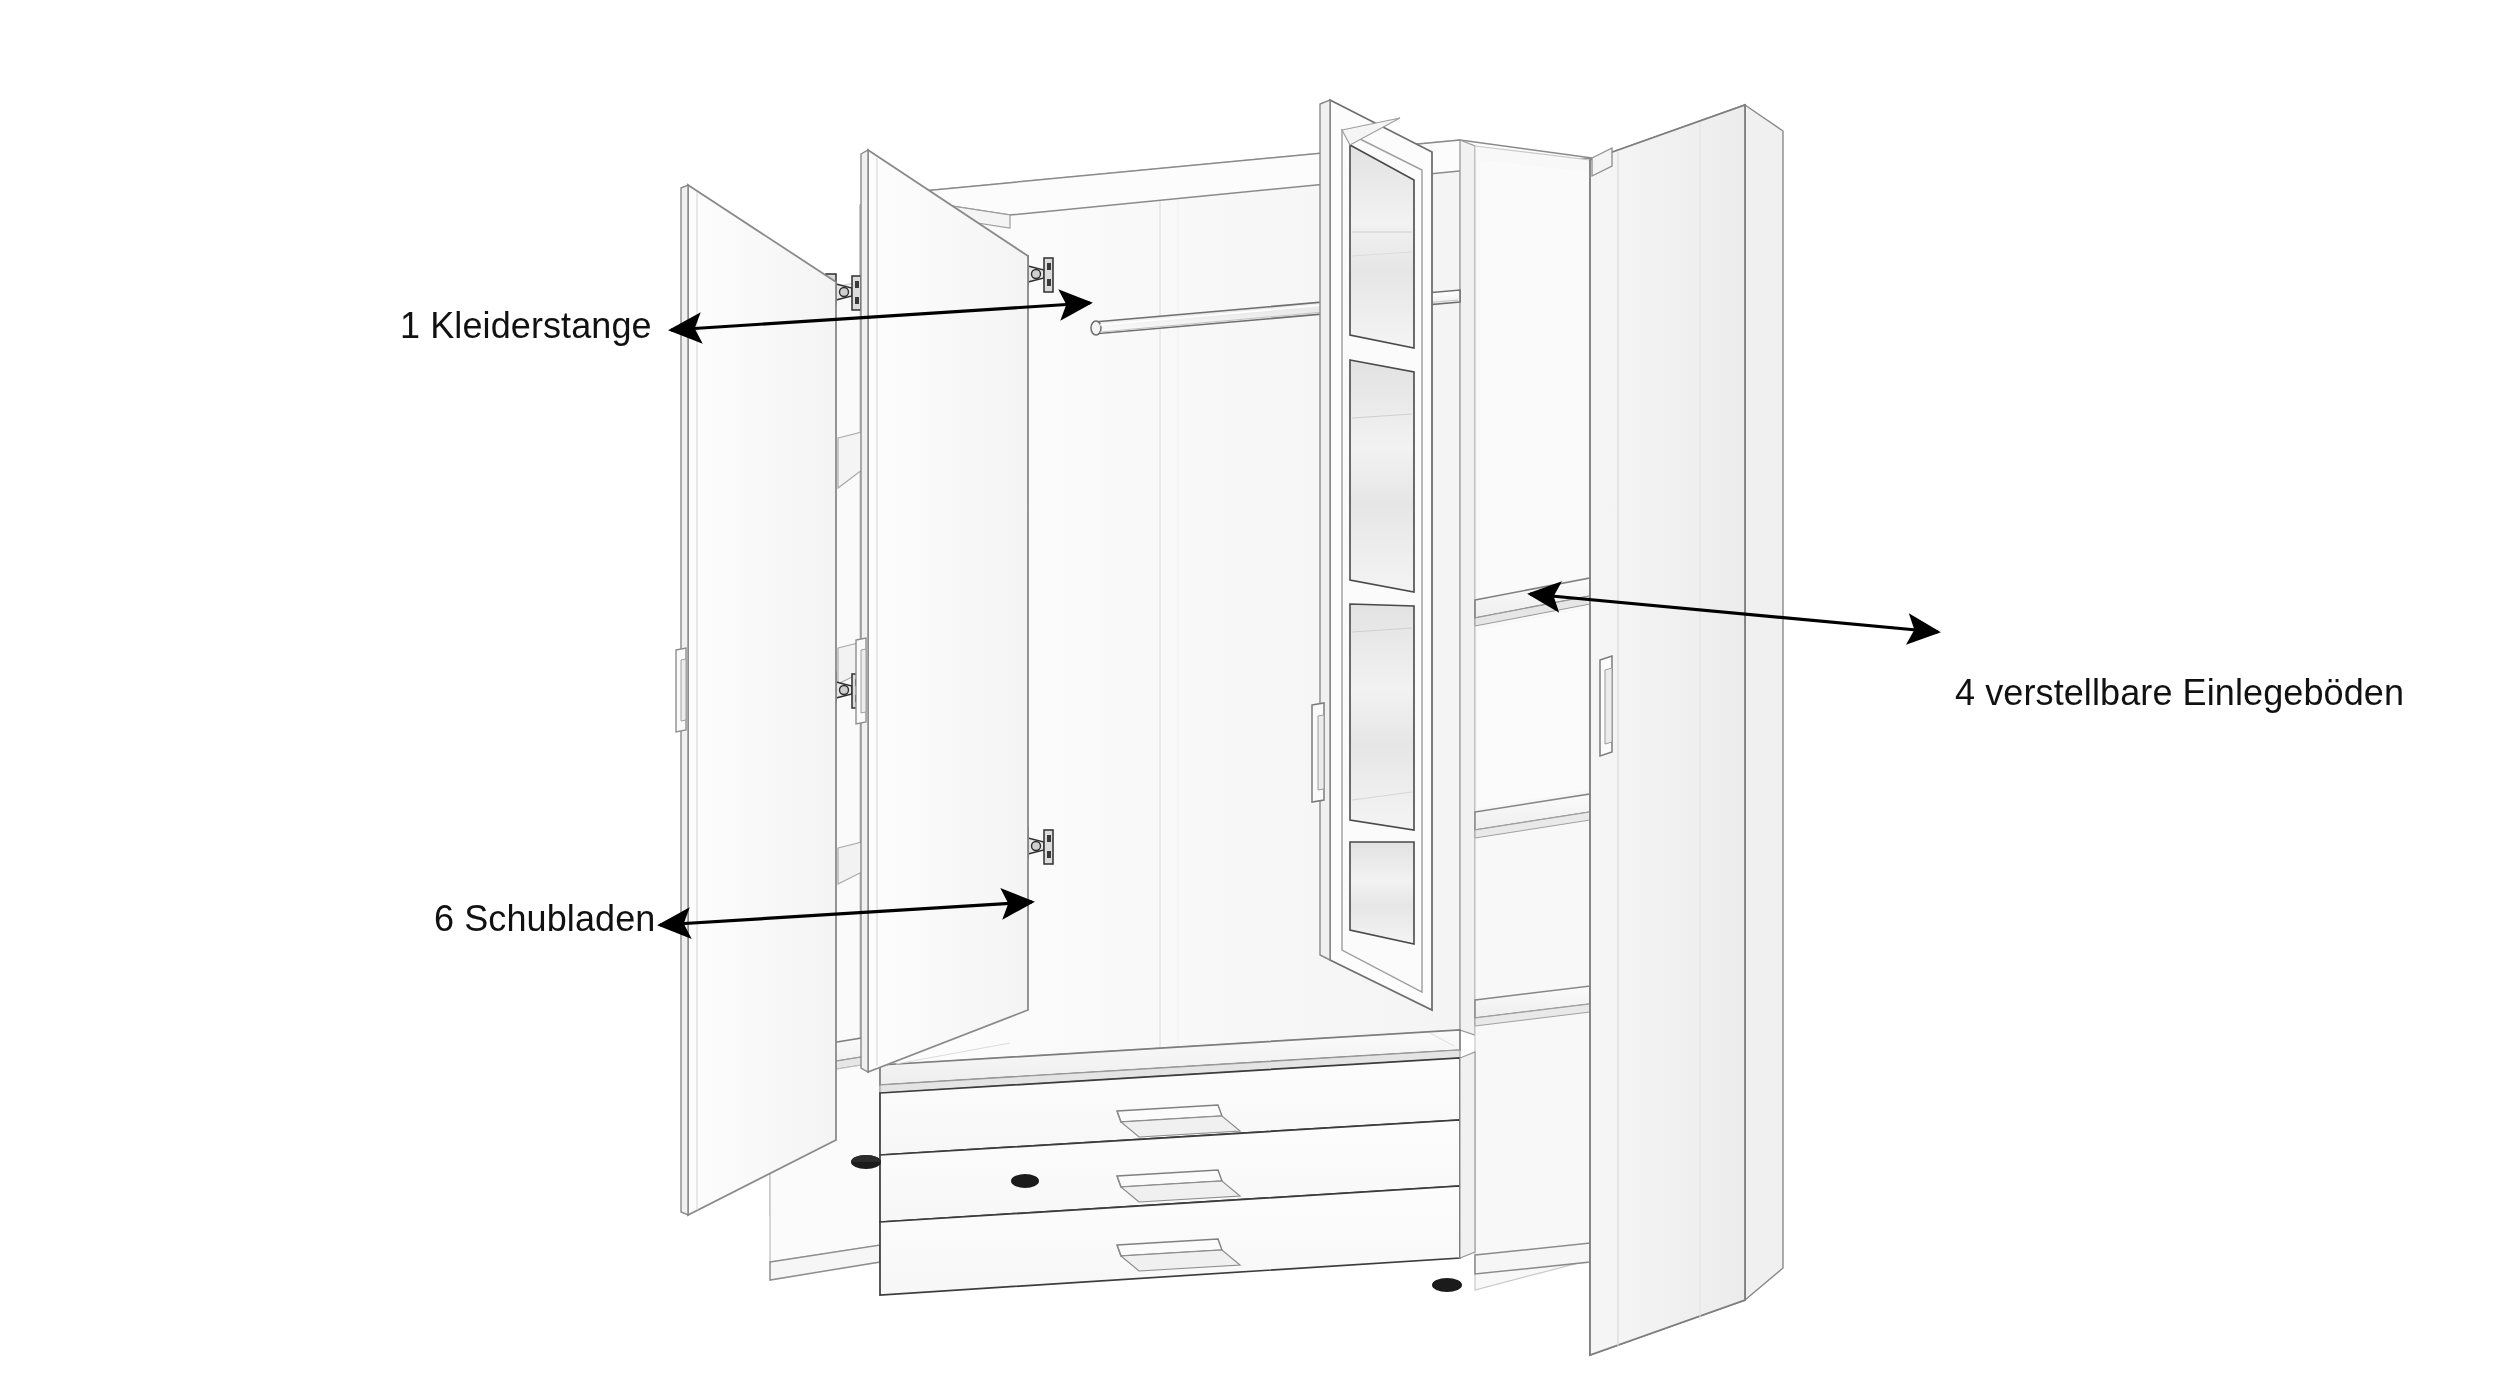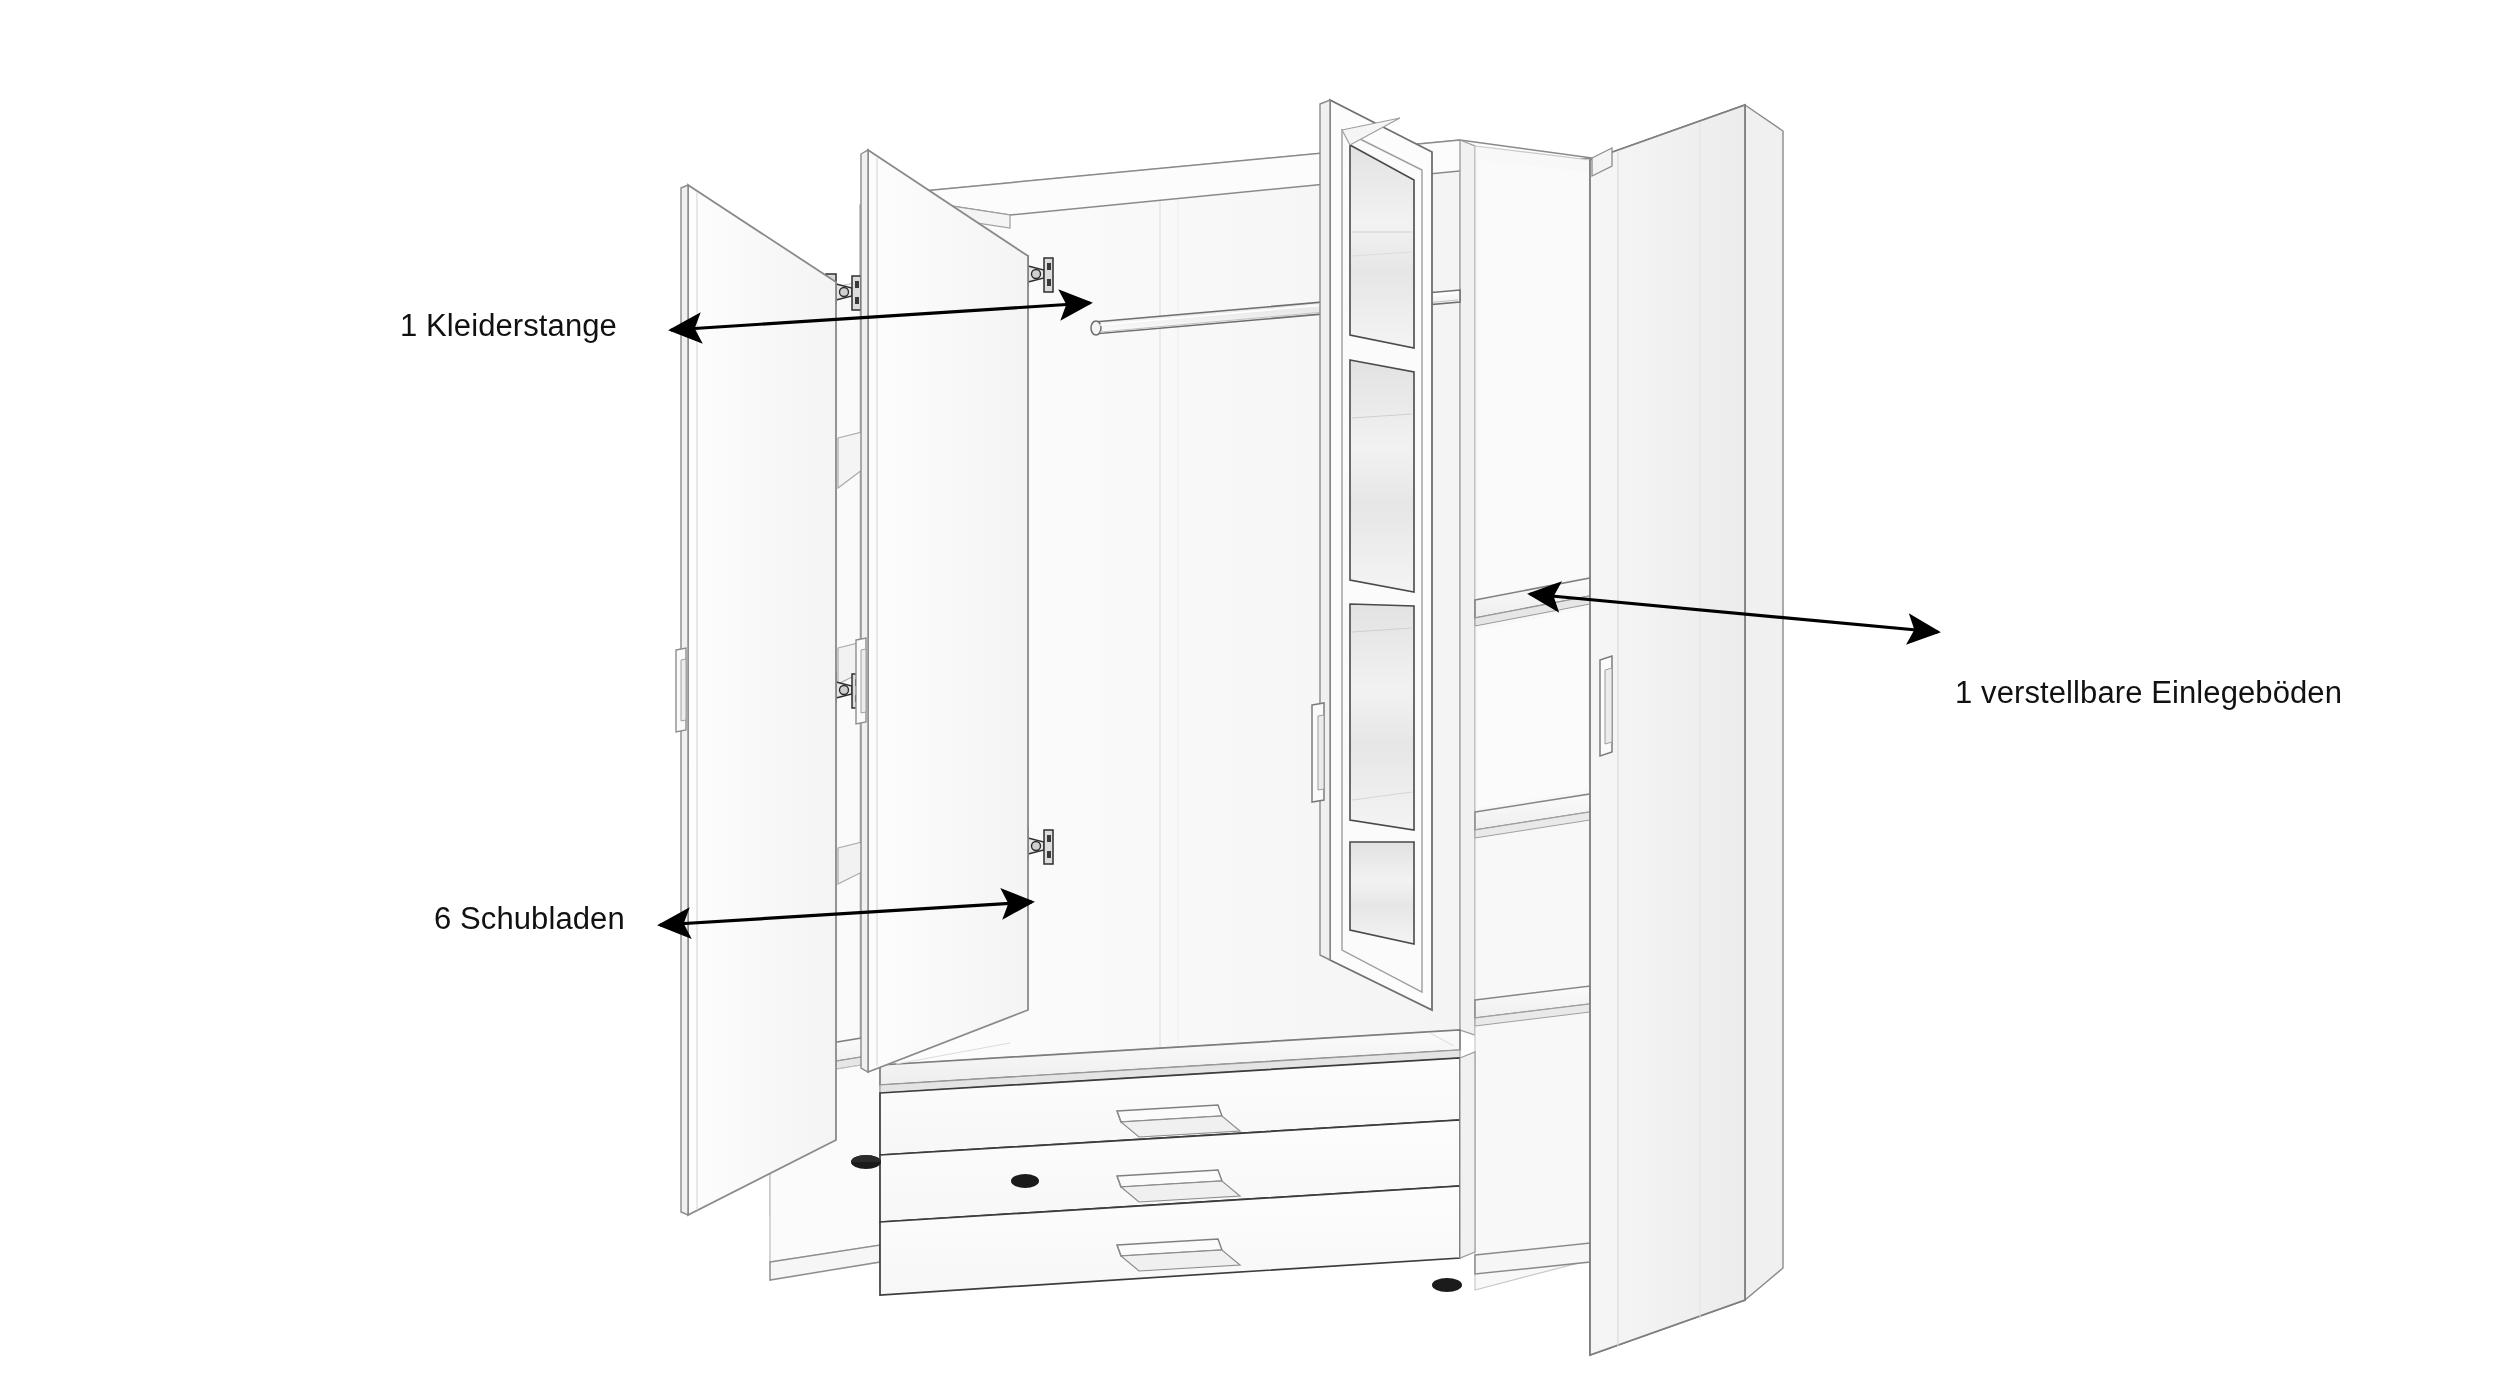--- a/index.html
+++ b/index.html
@@ -24,21 +24,21 @@
   #illustration {
     position: absolute;
     inset: 0;
     width: 2500px;
     height: 1400px;
     display: block;
   }
   .callout-label {
     position: absolute;
     color: #111111;
-    font-size: 31px;
+    font-size: 36px;
     line-height: 38px;
     letter-spacing: 0.1px;
     white-space: pre;
     font-weight: 400;
     -webkit-font-smoothing: antialiased;
   }
   .callout-label.left-aligned { text-align: left; }
   #label-rail    { left: 400px;  top: 307px; }
   #label-drawers { left: 434px;  top: 900px; }
   #label-shelves { left: 1955px; top: 598px; }
@@ -296,16 +296,16 @@
       <line x1="1530" y1="594" x2="1938" y2="632" stroke="#000000" stroke-width="3.2" marker-start="url(#arrowStart)" marker-end="url(#arrowEnd)"></line>
     </g>
 
   </svg>
 
   <div class="callout-label left-aligned" id="label-rail">1 Kleiderstange</div>
 
   <div class="callout-label left-aligned" id="label-drawers">6 Schubladen</div>
 
   <div class="callout-label left-aligned" id="label-shelves">
-    <div>1 verstellbare Einlegeböden</div>
+    <div>4 verstellbare Einlegeböden</div>
   </div>
 
 </div>
 
 </body></html>

